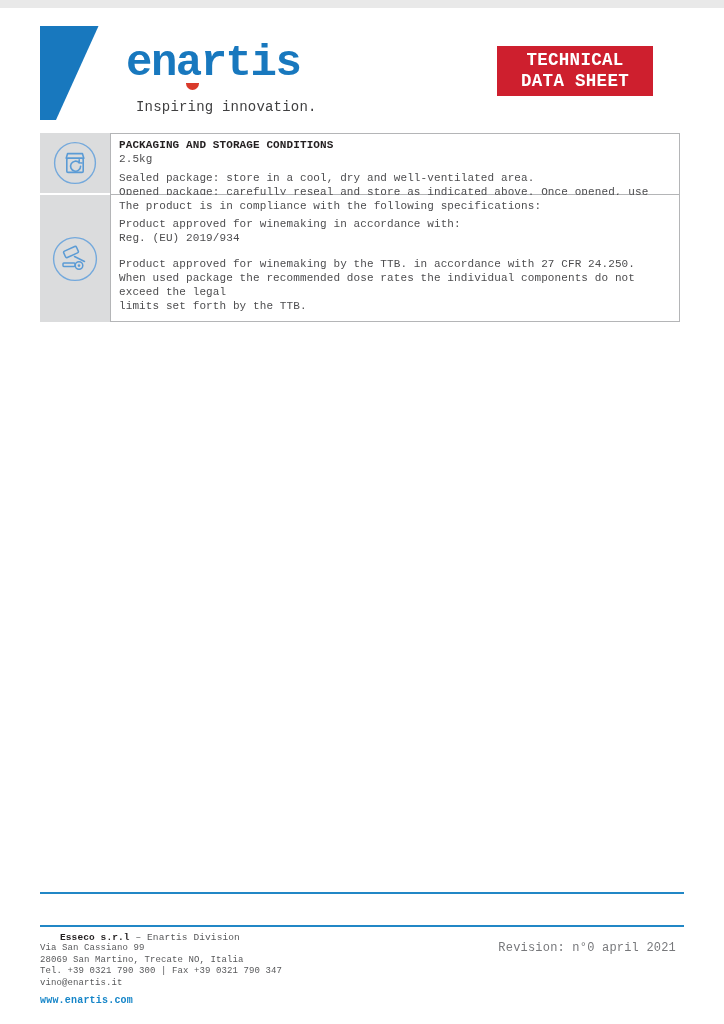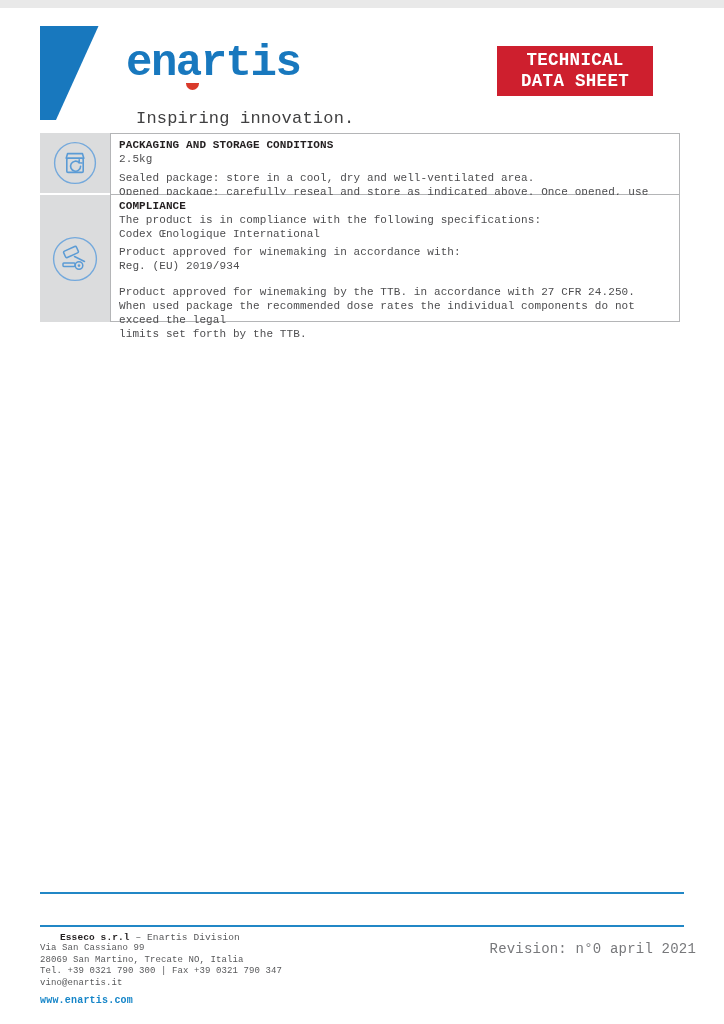--- a/index.html
+++ b/index.html
@@ -19,22 +19,22 @@
   .brand {
     position:absolute; left:126px; top:30px;
     font-size:44px; font-weight:bold; letter-spacing:-1.5px;
     color:#1878be;
   }
   .brand-dot {
     position:absolute; left:60px; top:45px; width:13px; height:7px;
     background:#d93a2b; border-radius:0 0 13px 13px;
   }
   .tagline {
-    position:absolute; left:136px; top:101px;
-    font-size:17px; color:#404041; letter-spacing:0.2px;
+    position:absolute; left:136px; top:91px;
+    font-size:14px; color:#404041; letter-spacing:0.2px;
   }
   .badge {
     position:absolute; left:497px; top:38px; width:156px; height:50px;
     background:#ce1f2e; color:#ffffff;
     display:flex; flex-direction:column; justify-content:center; align-items:center;
     font-weight:bold; font-size:17.5px; line-height:21px; letter-spacing:0.3px;
     text-align:center;
   }
 
   
@@ -70,22 +70,22 @@
   }
   .company-line { font-size:9.5px; }
   .company-name { font-weight:bold; color:#231f20;padding-left:20px; }
   .email { color:#58595b; text-decoration:none; }
   .website {
     position:absolute; left:40px; top:987px;
     font-size:10px; font-weight:bold; color:#1585c8; letter-spacing:0.2px;
     text-decoration:none;
   }
   .revision {
-    position:absolute; right:28px; top:933px;
-    font-size:14px; color:#77787b; letter-spacing:0.2px;
+    position:absolute; right:48px; top:933px;
+    font-size:12px; color:#77787b; letter-spacing:0.2px;
   }
 </style>
 </head>
 <body>
 
 <div class="page">
 
   <div class="logo-mark"></div>
   <div class="brand">
     <span>enartis</span>
@@ -130,23 +130,21 @@
               <rect x="12" y="12.5" width="14" height="7" rx="1.4"></rect>
             </g>
             <path d="M22.5 20.5 l10 5" stroke-linecap="round"></path>
             <rect x="11" y="27" width="12" height="3.4" rx="0.8"></rect>
             <circle cx="27" cy="29.5" r="3.8"></circle>
             <path d="M27 27.6 l0.6 1.2 1.2 0.1 -0.9 0.9 0.2 1.2 -1.1 -0.6 -1.1 0.6 0.2 -1.2 -0.9 -0.9 1.2 -0.1 z" fill="#5b9bd5" stroke="none"></path>
           </svg>
         </span>
       </div>
       <div class="text-cell">
-        <div class="sec-title">COMPLIANCE</div>
         <div class="body-line">The product is in compliance with the following specifications:</div>
-        <div class="body-line">Codex Œnologique International</div>
         <div class="gap-xs"></div>
         <div class="body-line">Product approved for winemaking in accordance with:</div>
         <div class="body-line">Reg. (EU) 2019/934</div>
         <div class="gap-md"></div>
         <div class="body-line">Product approved for winemaking by the TTB. in accordance with 27 CFR 24.250.</div>
         <div class="body-line">When used package the recommended dose rates the individual components do not exceed the legal</div>
         <div class="body-line">limits set forth by the TTB.</div>
       </div>
     </div>
 

